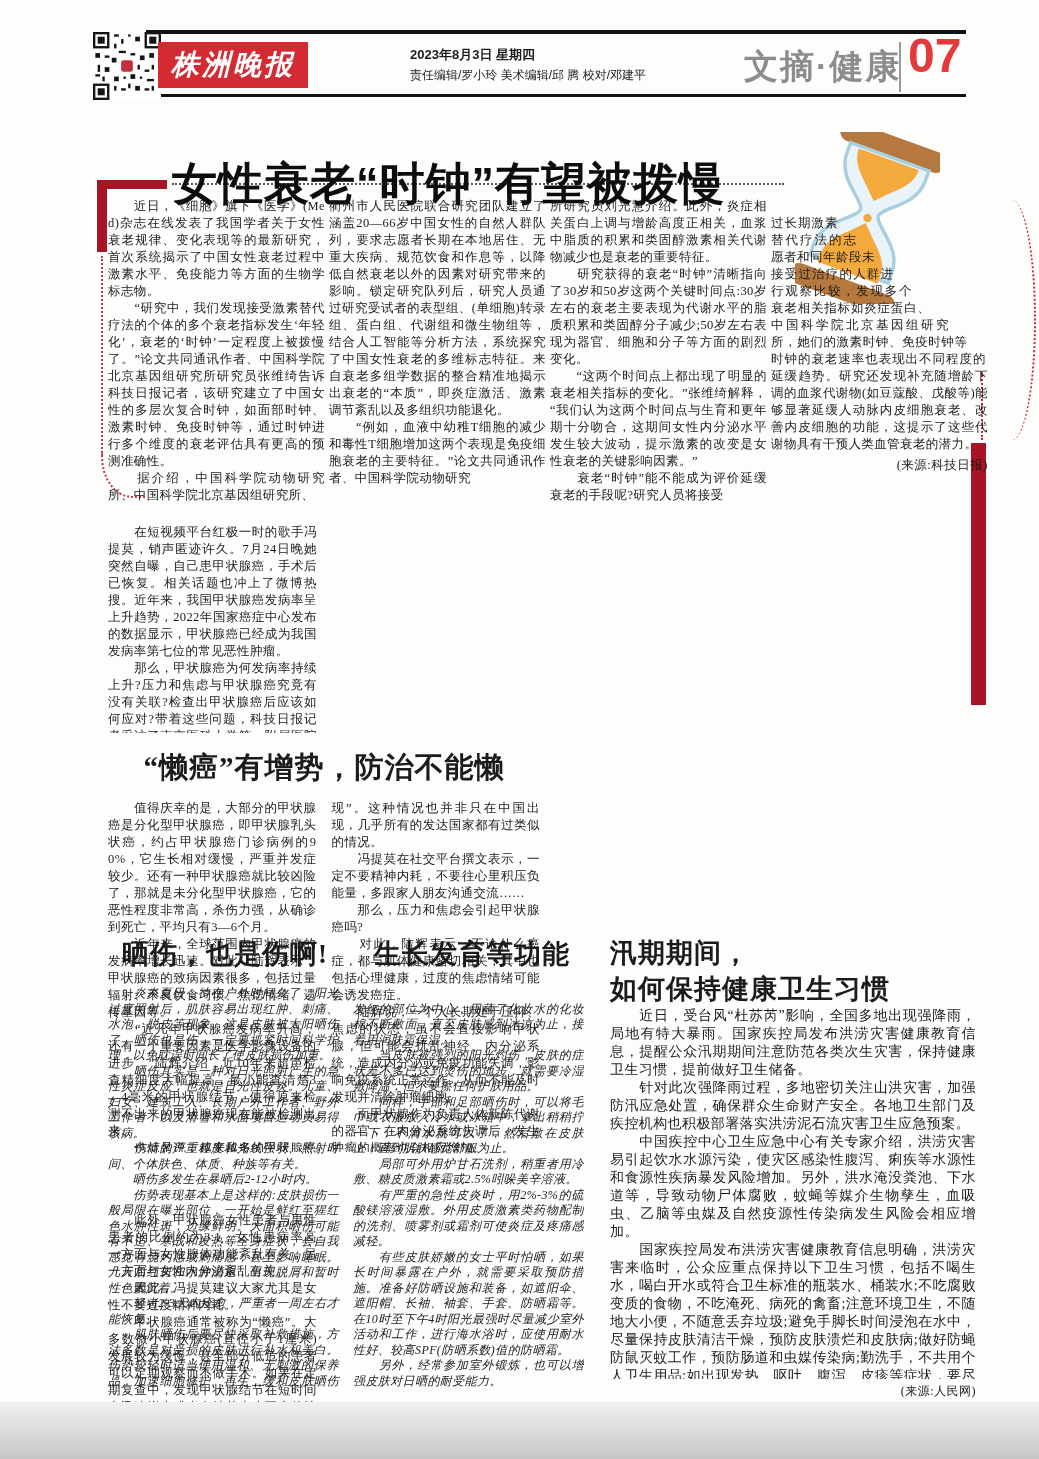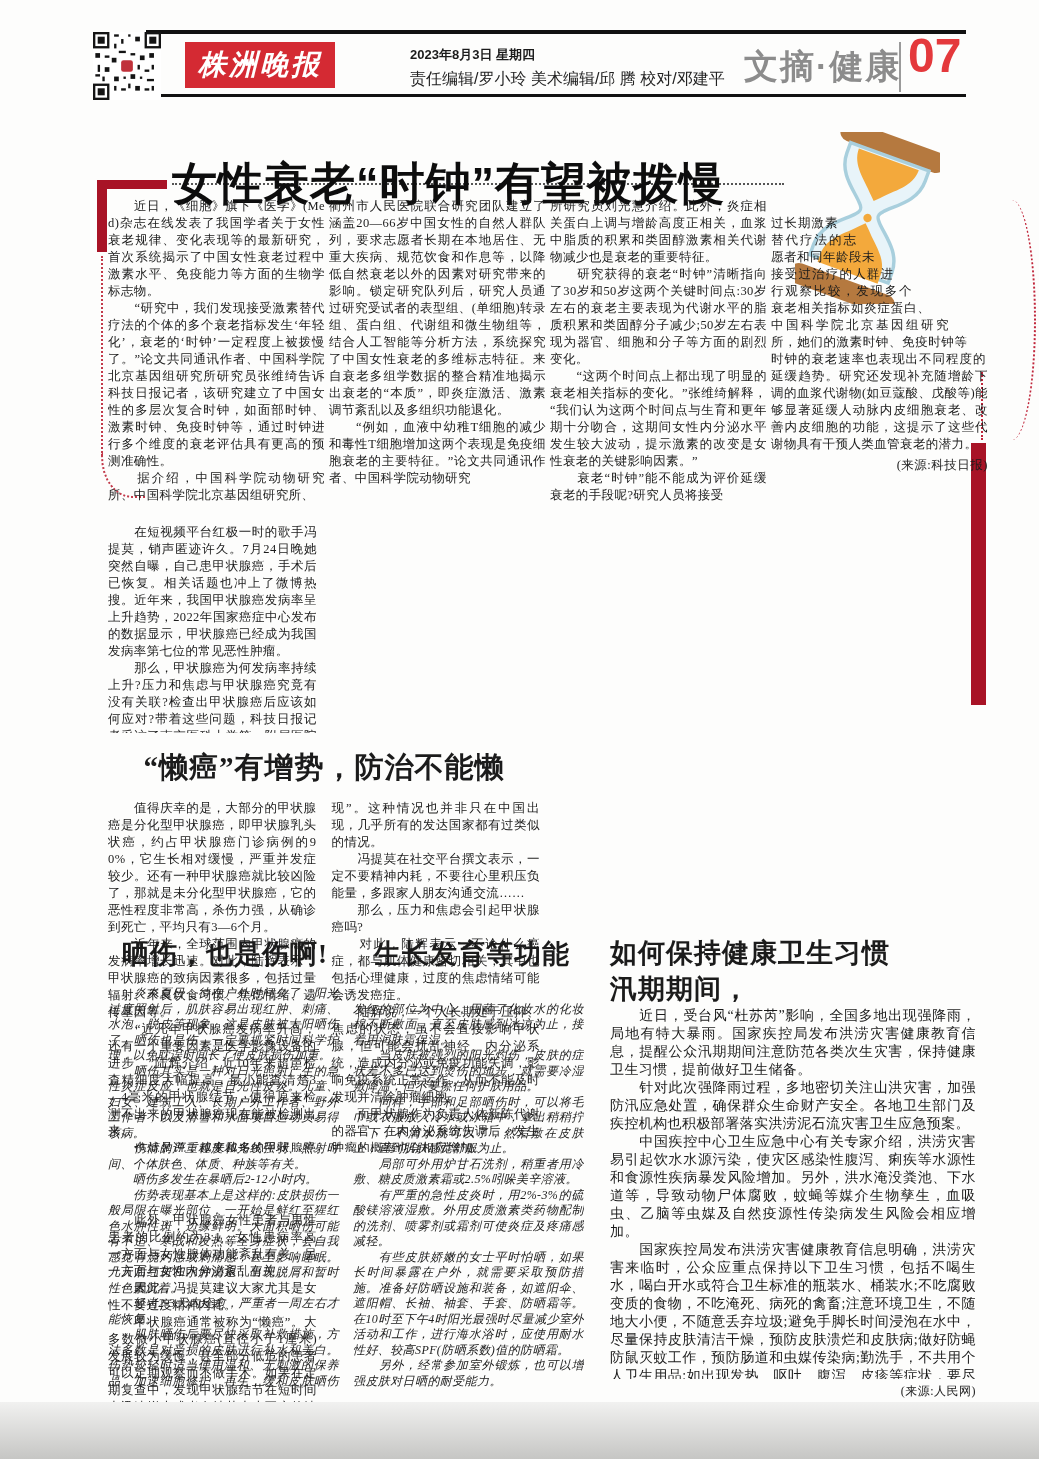--- a/index.html
+++ b/index.html
@@ -6,25 +6,25 @@
   .page{position:relative;width:1039px;height:1459px;background:#fdfdfc;margin:0 auto;
         font-family:"Liberation Serif","DejaVu Serif",serif;color:#1b1b1b;overflow:hidden;}
   .abs{position:absolute;}
 
   
   .rule-top{left:146px;top:30px;width:820px;height:4px;background:#111;}
   .rule-bot{left:146px;top:94px;width:820px;height:3px;background:#111;}
   .qr{left:93px;top:32px;width:68px;height:68px;background:#fff;}
   .masthead{left:158px;top:42px;width:150px;height:46px;background:#d42a33;color:#fff;
             display:flex;align-items:center;justify-content:center;
-            font:italic 700 28px "Liberation Serif",serif;letter-spacing:3px;margin-left:27px;}
+            font:italic 700 28px "Liberation Serif",serif;letter-spacing:3px;}
   .hmeta{left:410px;top:46px;width:325px;text-align:left;line-height:1.45;
          font-family:"Liberation Sans",sans-serif;}
   .hmeta .date{font-size:13px;font-weight:700;}
-  .hmeta .editors{font-size:16px;margin-top:2px;color:#222;}
+  .hmeta .editors{font-size:12px;margin-top:2px;color:#222;}
   .section-title{left:744px;top:44px;font:800 34px "Liberation Sans",sans-serif;
                  color:#8c8c8c;letter-spacing:2px;}
   .vdiv{left:899px;top:42px;width:2px;height:50px;background:#9a9a9a;}
   .pgno{left:908px;top:28px;font:800 48px "Liberation Sans",sans-serif;color:#e4393c;}
 
   
   .bodytext{text-align:justify;white-space:pre-line;word-break:break-all;letter-spacing:.4px;}
   .src{display:block;text-align:right;margin-top:4px;letter-spacing:.5px;}
 
   
@@ -235,22 +235,22 @@
 　　有严重的急性皮炎时，用2%-3%的硫酸镁溶液湿敷。外用皮质激素类药物配制的洗剂、喷雾剂或霜剂可使炎症及疼痛感减轻。
 　　有些皮肤娇嫩的女士平时怕晒，如果长时间暴露在户外，就需要采取预防措施。准备好防晒设施和装备，如遮阳伞、遮阳帽、长袖、袖套、手套、防晒霜等。在10时至下午4时阳光最强时尽量减少室外活动和工作，进行海水浴时，应使用耐水性好、较高SPF(防晒系数)值的防晒霜。
 　　另外，经常参加室外锻炼，也可以增强皮肤对日晒的耐受能力。</span>
         
       </div>
     </div>
   </section>
 
   <section class="abs a4">
     <div class="a4-title">
+      <div>汛期期间，</div>
       <div>如何保持健康卫生习惯</div>
-      <div>汛期期间，</div>
     </div>
     <div class="a4-body bodytext">　　近日，受台风“杜苏芮”影响，全国多地出现强降雨，局地有特大暴雨。国家疾控局发布洪涝灾害健康教育信息，提醒公众汛期期间注意防范各类次生灾害，保持健康卫生习惯，提前做好卫生储备。
 　　针对此次强降雨过程，多地密切关注山洪灾害，加强防汛应急处置，确保群众生命财产安全。各地卫生部门及疾控机构也积极部署落实洪涝泥石流灾害卫生应急预案。
 　　中国疾控中心卫生应急中心有关专家介绍，洪涝灾害易引起饮水水源污染，使灾区感染性腹泻、痢疾等水源性和食源性疾病暴发风险增加。另外，洪水淹没粪池、下水道等，导致动物尸体腐败，蚊蝇等媒介生物孳生，血吸虫、乙脑等虫媒及自然疫源性传染病发生风险会相应增加。
 　　国家疾控局发布洪涝灾害健康教育信息明确，洪涝灾害来临时，公众应重点保持以下卫生习惯，包括不喝生水，喝白开水或符合卫生标准的瓶装水、桶装水;不吃腐败变质的食物，不吃淹死、病死的禽畜;注意环境卫生，不随地大小便，不随意丢弃垃圾;避免手脚长时间浸泡在水中，尽量保持皮肤清洁干燥，预防皮肤溃烂和皮肤病;做好防蝇防鼠灭蚊工作，预防肠道和虫媒传染病;勤洗手，不共用个人卫生用品;如出现发热、呕吐、腹泻、皮疹等症状，要尽快就医。
 　　我国长江中下游流域部分省份仍存在血吸虫病传播风险。疾控机构提示，在血吸虫病流行区，尽量不接触疫水，必须接触时应做好个人防护。谨慎接触野外水体，禁止到有螺洲滩放牧。</div>
     <span class="src">(来源:人民网)</span>
   </section>
 
   <div class="abs bottom-edge"></div>

